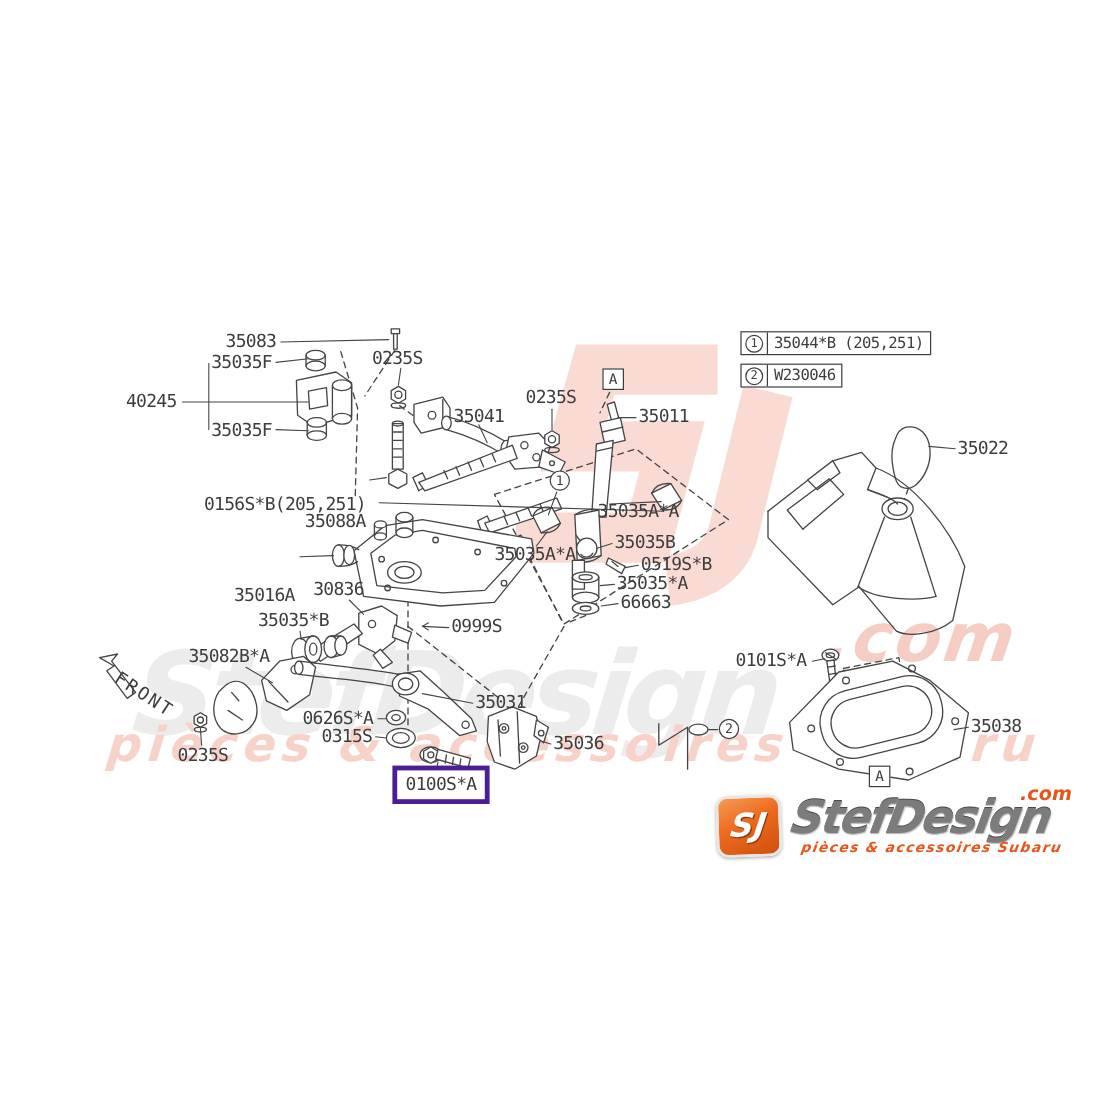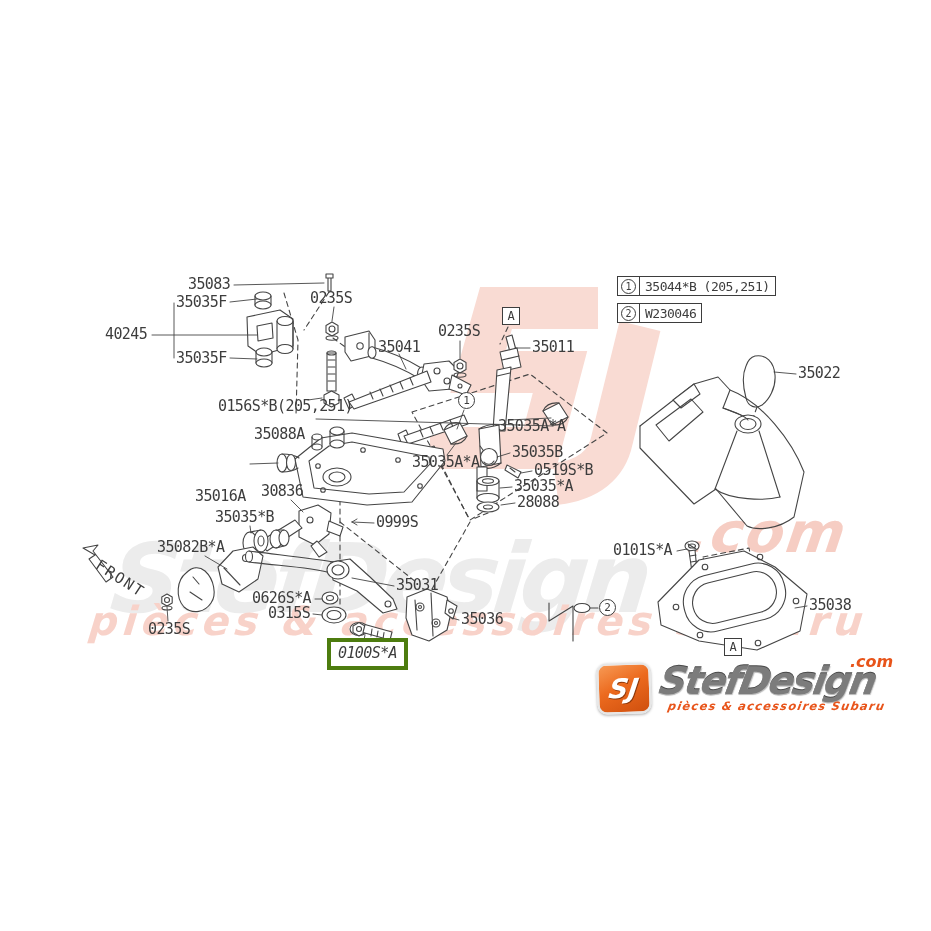--- a/index.html
+++ b/index.html
@@ -13,21 +13,21 @@
     letter-spacing:-6px;transform:skewX(-6deg);white-space:nowrap;z-index:0;}
   .wm-com{position:absolute;left:688px;top:500px;font-style:italic;font-weight:800;
     font-size:56px;color:#f6cdc3;letter-spacing:2px;transform:skewX(-8deg);z-index:0;}
   .wm-tagline{position:absolute;left:90px;top:598px;font-style:italic;font-weight:700;
     font-size:40px;color:#f8d2c9;letter-spacing:5px;transform:skewX(-6deg);
     white-space:nowrap;z-index:0;}
   
   .art{z-index:1;}
   .part-label{position:absolute;font-family:"DejaVu Sans Mono",monospace;font-size:15px;
     letter-spacing:-0.6px;color:#3d3d3d;white-space:nowrap;line-height:1;z-index:2;}
-  .part-label.highlight{border:4px solid #4d7c0f;padding:4px 7px 5px;background:transparent;font-style:italic;}
+  .part-label.highlight{border:4px solid #4c1d95;padding:4px 7px 5px;background:transparent;}
   .marker-box{position:absolute;width:16px;height:16px;border:1.5px solid #3d3d3d;
     background:#fff;color:#3d3d3d;font-family:"DejaVu Sans Mono",monospace;font-size:12px;
     display:flex;align-items:center;justify-content:center;z-index:2;}
   .marker-circle{position:absolute;width:15px;height:15px;border:1.5px solid #3d3d3d;
     border-radius:50%;background:#fff;color:#3d3d3d;font-family:"DejaVu Sans Mono",monospace;
     font-size:11px;display:flex;align-items:center;justify-content:center;z-index:2;}
   .front-label{position:absolute;left:102px;top:556px;font-family:"DejaVu Sans Mono",monospace;
     font-size:15px;color:#3d3d3d;letter-spacing:2px;transform:rotate(33deg);
     transform-origin:left top;z-index:2;}
   
@@ -379,28 +379,28 @@
 <div class="layer" id="labels-layer" style="z-index:2;pointer-events:none;">
     <div class="part-label" style="left: 188px; top: 277px;">35083</div>
     <div class="part-label" style="left: 176px; top: 295px;">35035F</div>
     <div class="part-label" style="left: 105px; top: 327px;">40245</div>
     <div class="part-label" style="left: 176px; top: 351px;">35035F</div>
     <div class="part-label" style="left: 310px; top: 291px;">0235S</div>
     <div class="part-label" style="left: 378px; top: 340px;">35041</div>
     <div class="part-label" style="left: 438px; top: 324px;">0235S</div>
     <div class="part-label" style="left: 532px; top: 340px;">35011</div>
     <div class="part-label" style="left: 254px; top: 392px; margin-top: 35px;">35088A</div>
-    <div class="part-label" style="left: 170px; top: 399px; margin-left: 48px;">0156S*B(205,251)</div>
+    <div class="part-label" style="left: 170px; top: 413px;">0156S*B(205,251)</div>
     <div class="part-label" style="left: 498px; top: 419px;">35035A*A</div>
     <div class="part-label" style="left: 195px; top: 456px; margin-top: 33px;">35016A</div>
     <div class="part-label" style="left: 412px; top: 455px;">35035A*A</div>
     <div class="part-label" style="left: 512px; top: 445px;">35035B</div>
     <div class="part-label" style="left: 534px; top: 463px;">0519S*B</div>
     <div class="part-label" style="left: 514px; top: 479px;">35035*A</div>
-    <div class="part-label" style="left: 517px; top: 495px;">28088</div>
+    <div class="part-label" style="left: 517px; top: 495px;">66663</div>
     <div class="part-label" style="left: 261px; top: 484px;">30836</div>
     <div class="part-label" style="left: 215px; top: 510px;">35035*B</div>
     <div class="part-label" style="left: 376px; top: 515px; text-align: center;">0999S</div>
     <div class="part-label" style="left: 157px; top: 540px;">35082B*A</div>
     <div class="part-label" style="left: 396px; top: 578px;">35031</div>
     <div class="part-label" style="left: 252px; top: 591px;">0626S*A</div>
     <div class="part-label" style="left: 268px; top: 606px;">0315S</div>
     <div class="part-label" style="left: 148px; top: 622px;">0235S</div>
     <div class="part-label highlight" style="left: 327px; top: 638px;">0100S*A</div>
     <div class="part-label" style="left: 461px; top: 612px;">35036</div>

